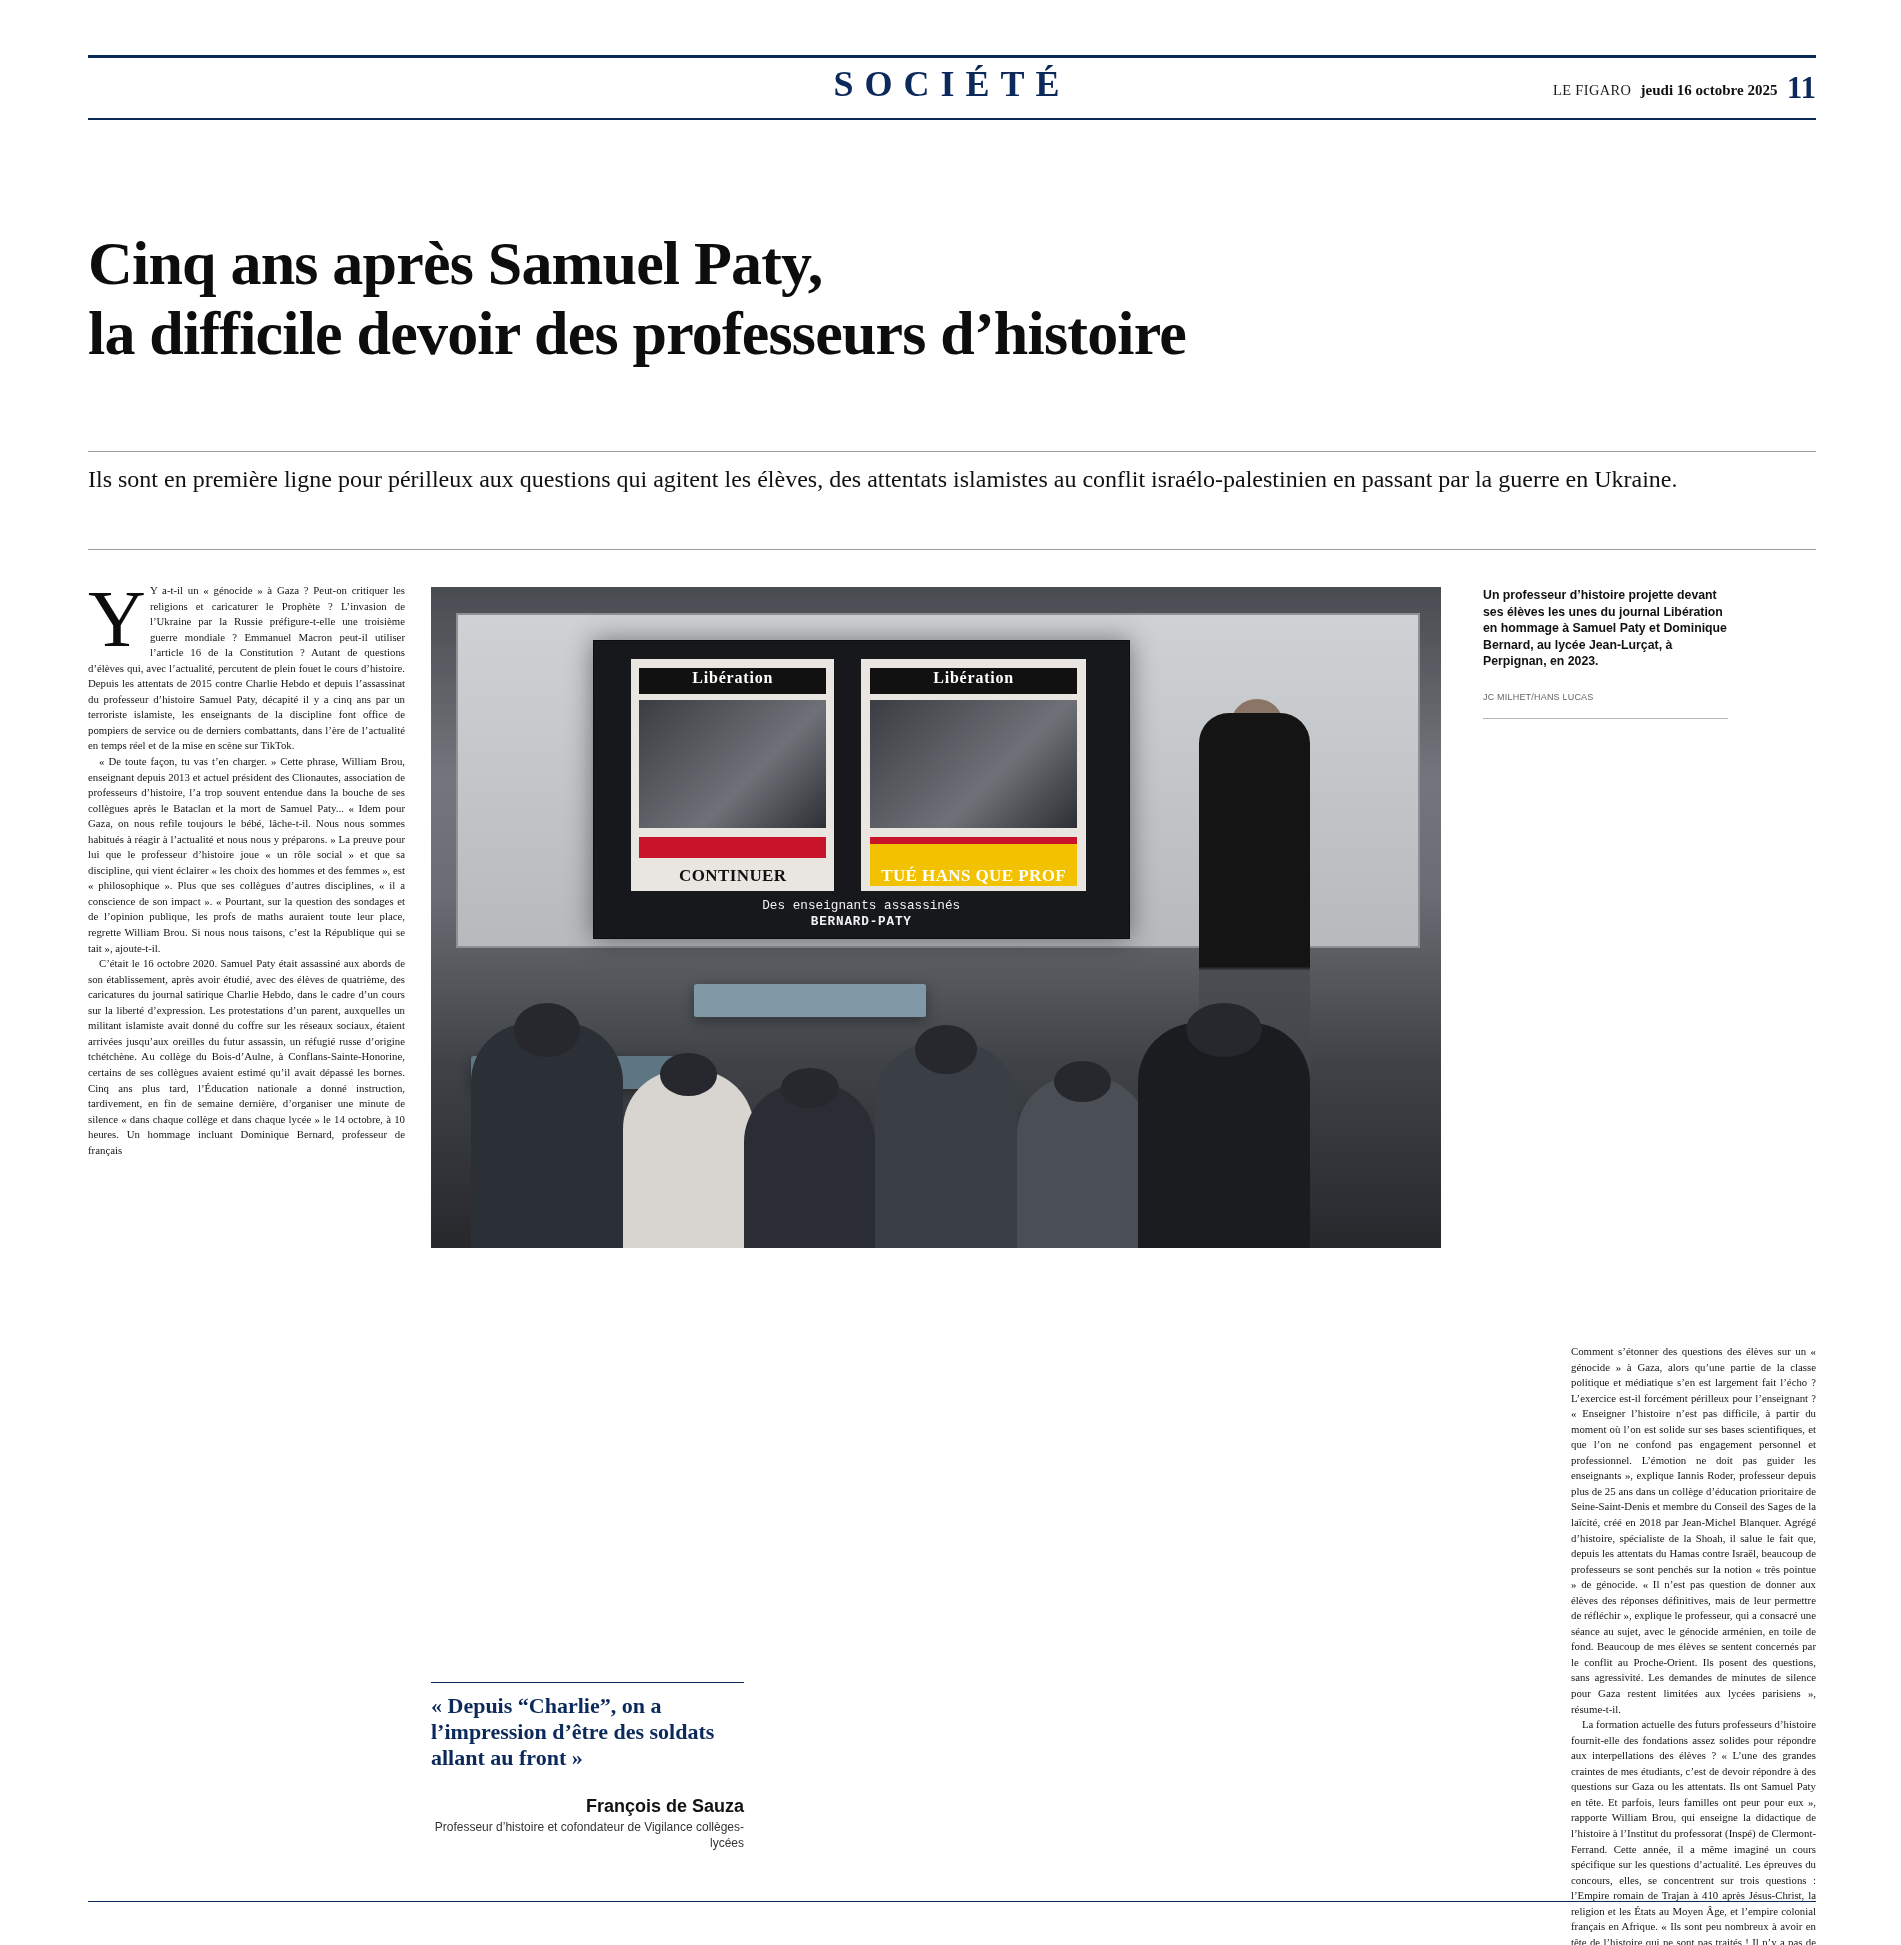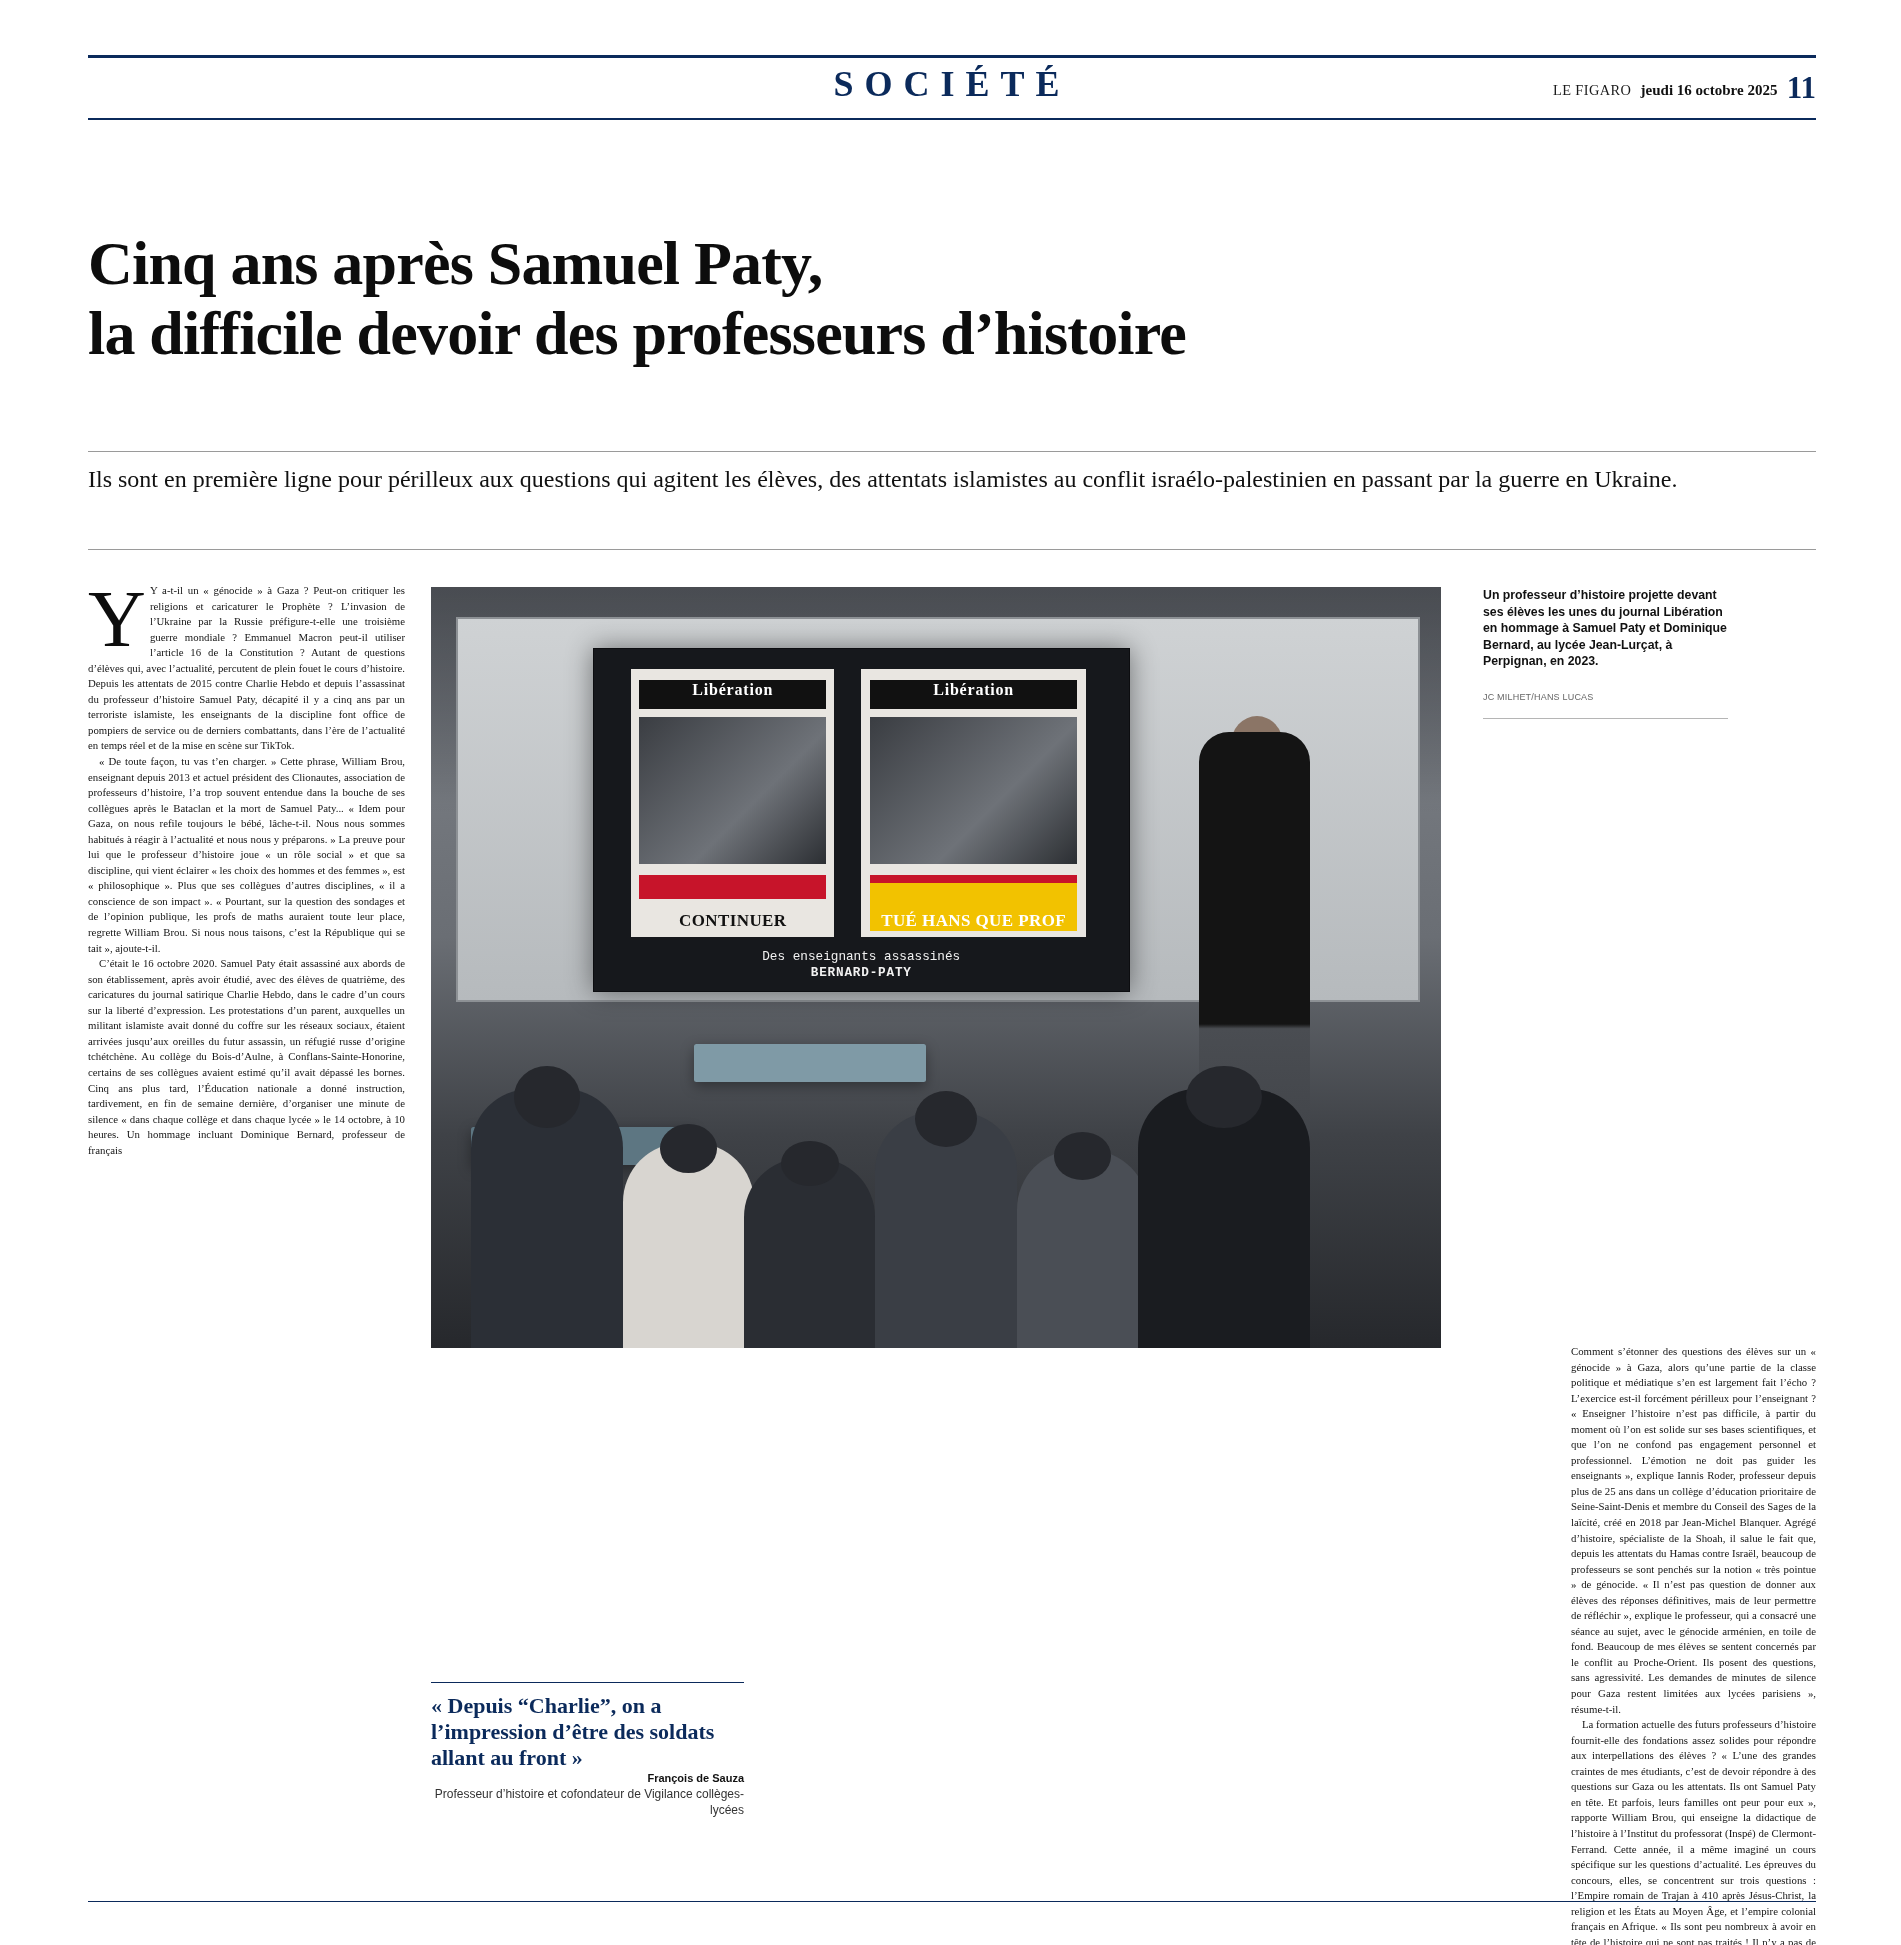--- a/index.html
+++ b/index.html
@@ -184,21 +184,21 @@
     margin-top: 2.5px;
     color: #0d0d0d;
   }
 
   
   .photo-wrap {
     position: absolute;
     left: 431px;
     top: 587px;
     width: 1010px;
-    height: 761px;
+    height: 661px;
     background: #2e3136;
     overflow: hidden;
   }
   .photo {
     position: absolute;
     inset: 0;
     background:
       linear-gradient(to bottom, rgba(0,0,0,0.22), rgba(0,0,0,0) 30%),
       linear-gradient(to bottom, #5d6168 0%, #73777d 28%, #6a6e74 46%, #3f4247 72%, #26282c 100%);
   }
@@ -342,25 +342,25 @@
     margin-bottom: 9.3px;
   }
   .pq-text {
     font-family: "Liberation Serif", serif;
     font-weight: bold;
     font-size: 22px;
     line-height: 1.2;
     color: #0b2a5b;
   }
   .pq-author {
-    margin-top: 0;
+    margin-top: 24px;
     text-align: right;
     font-family: "Liberation Sans", sans-serif;
     font-weight: bold;
-    font-size: 11px;
+    font-size: 18px;
     color: #111;
   }
   .pq-role {
     margin-top: 3.4px;
     text-align: right;
     font-family: "Liberation Sans", sans-serif;
     font-size: 12px;
     line-height: 1.3;
     color: #333;
   }

